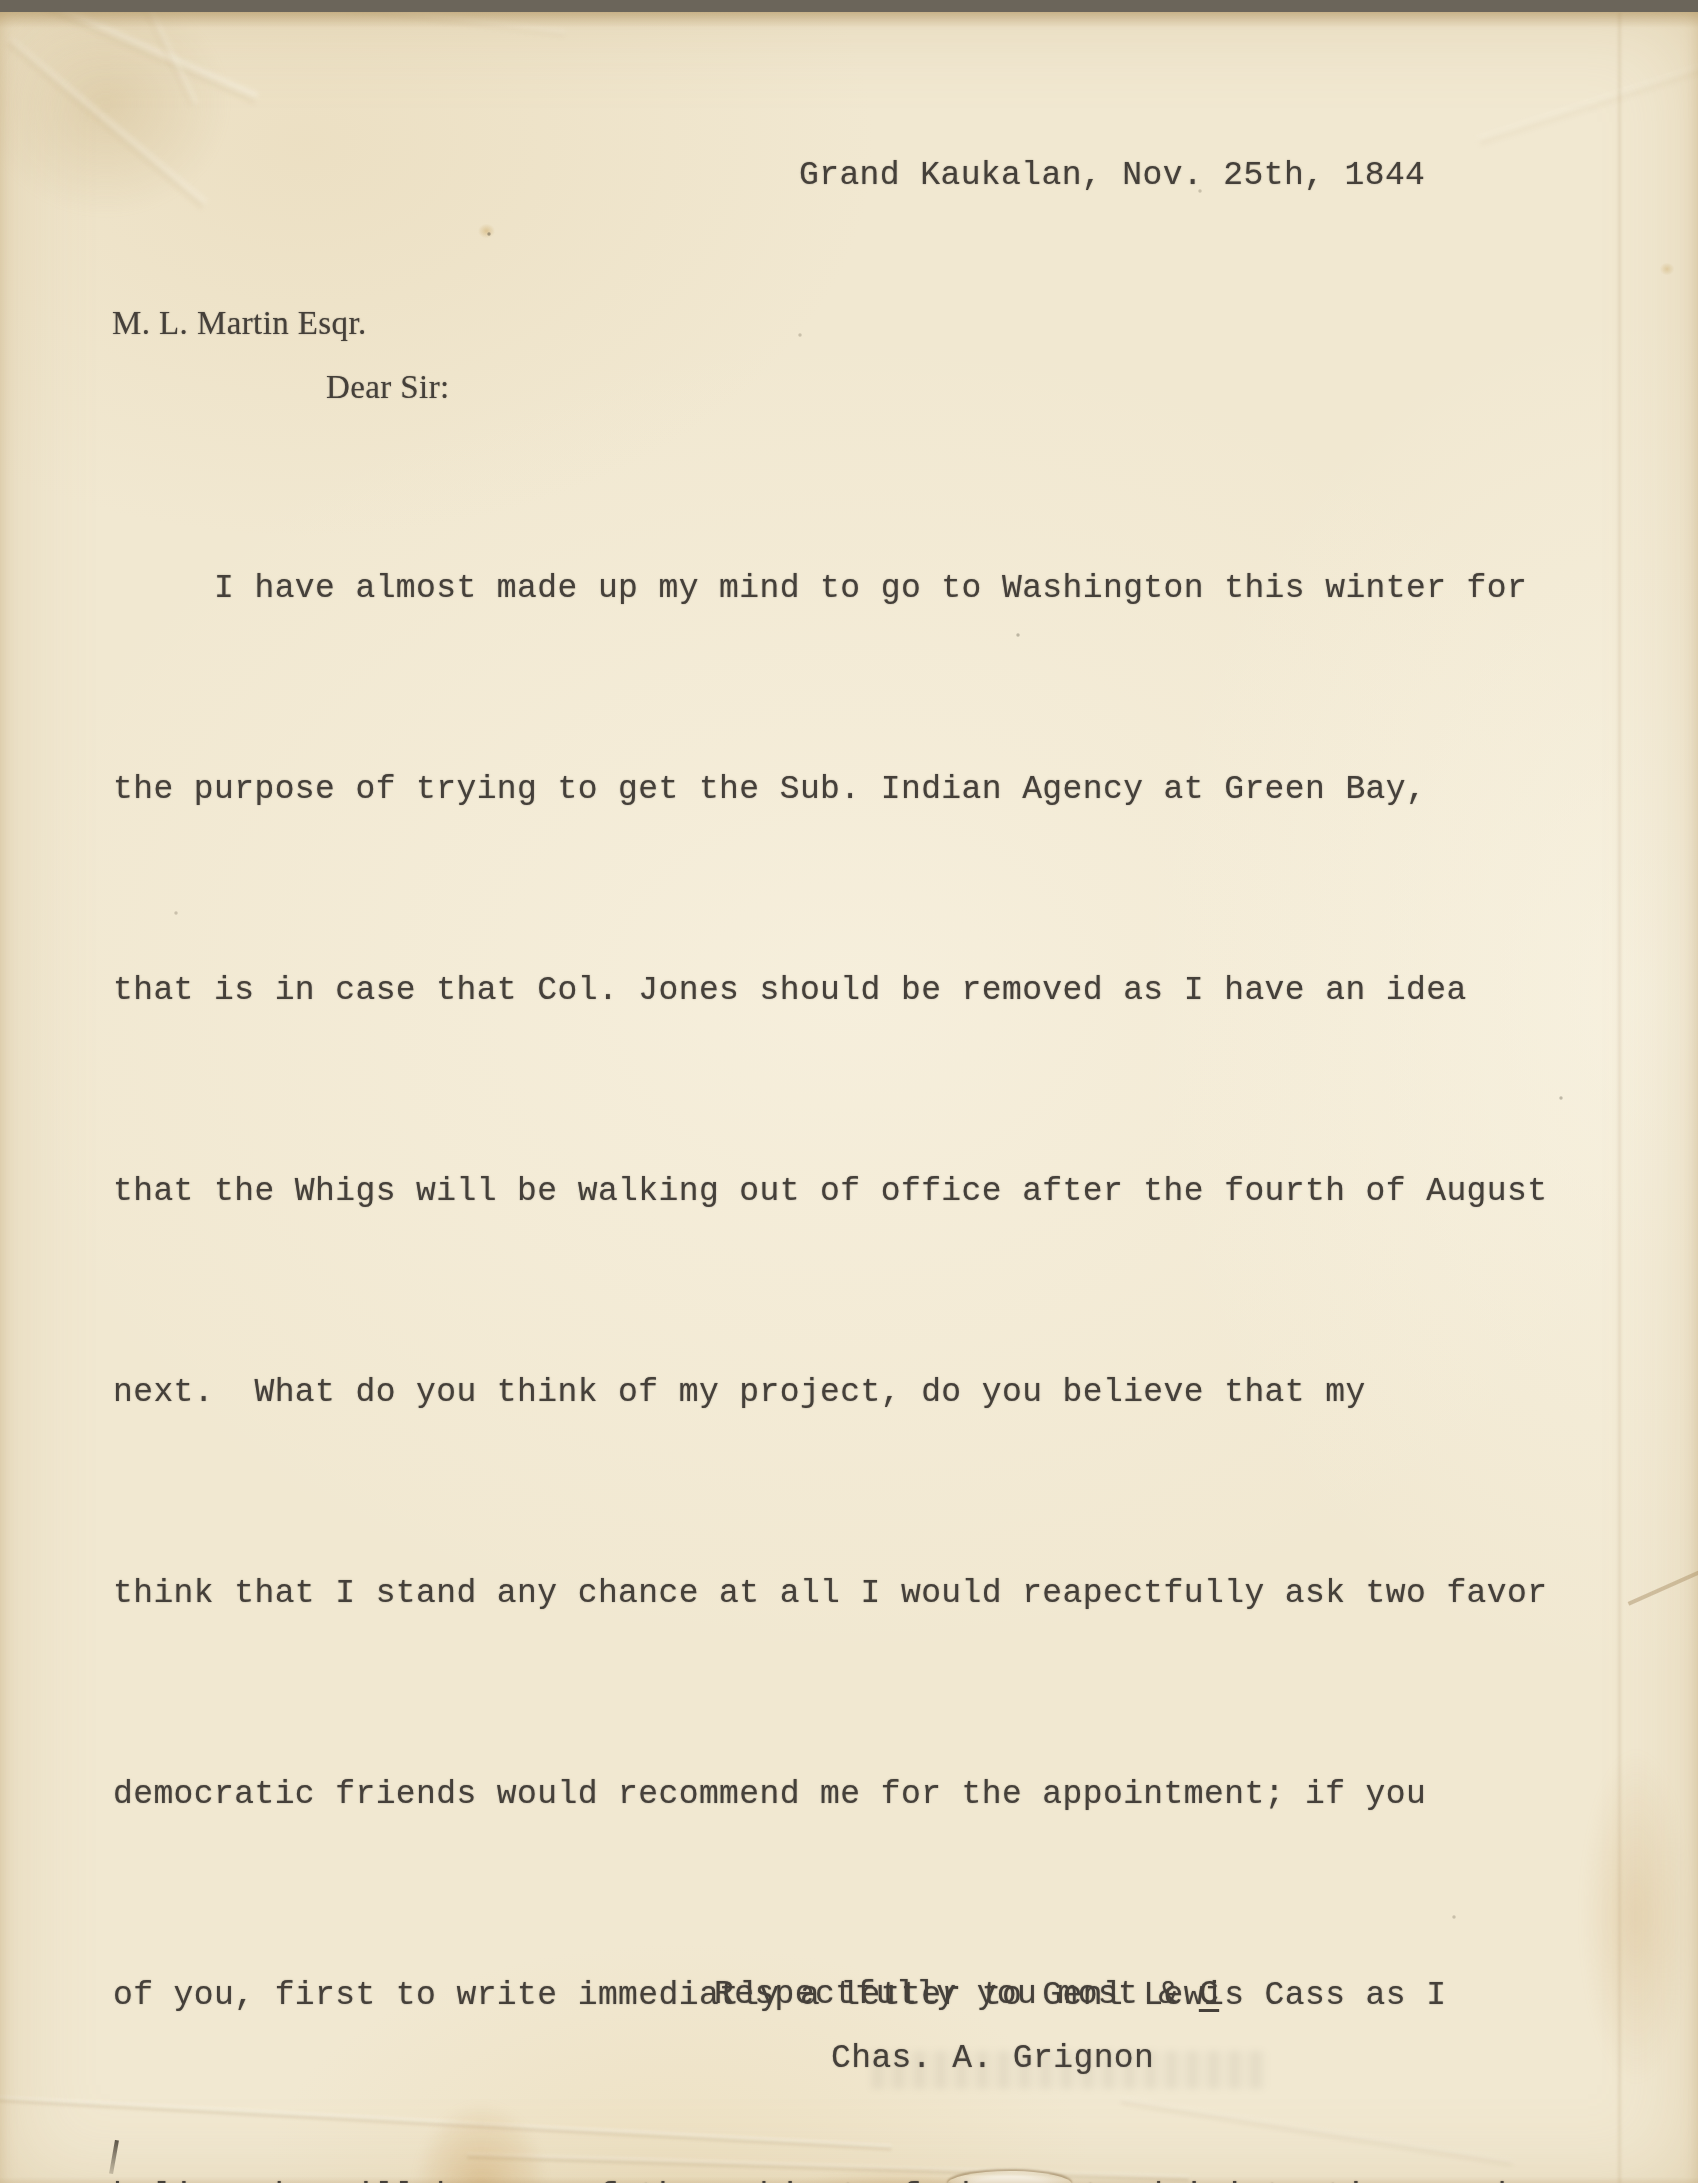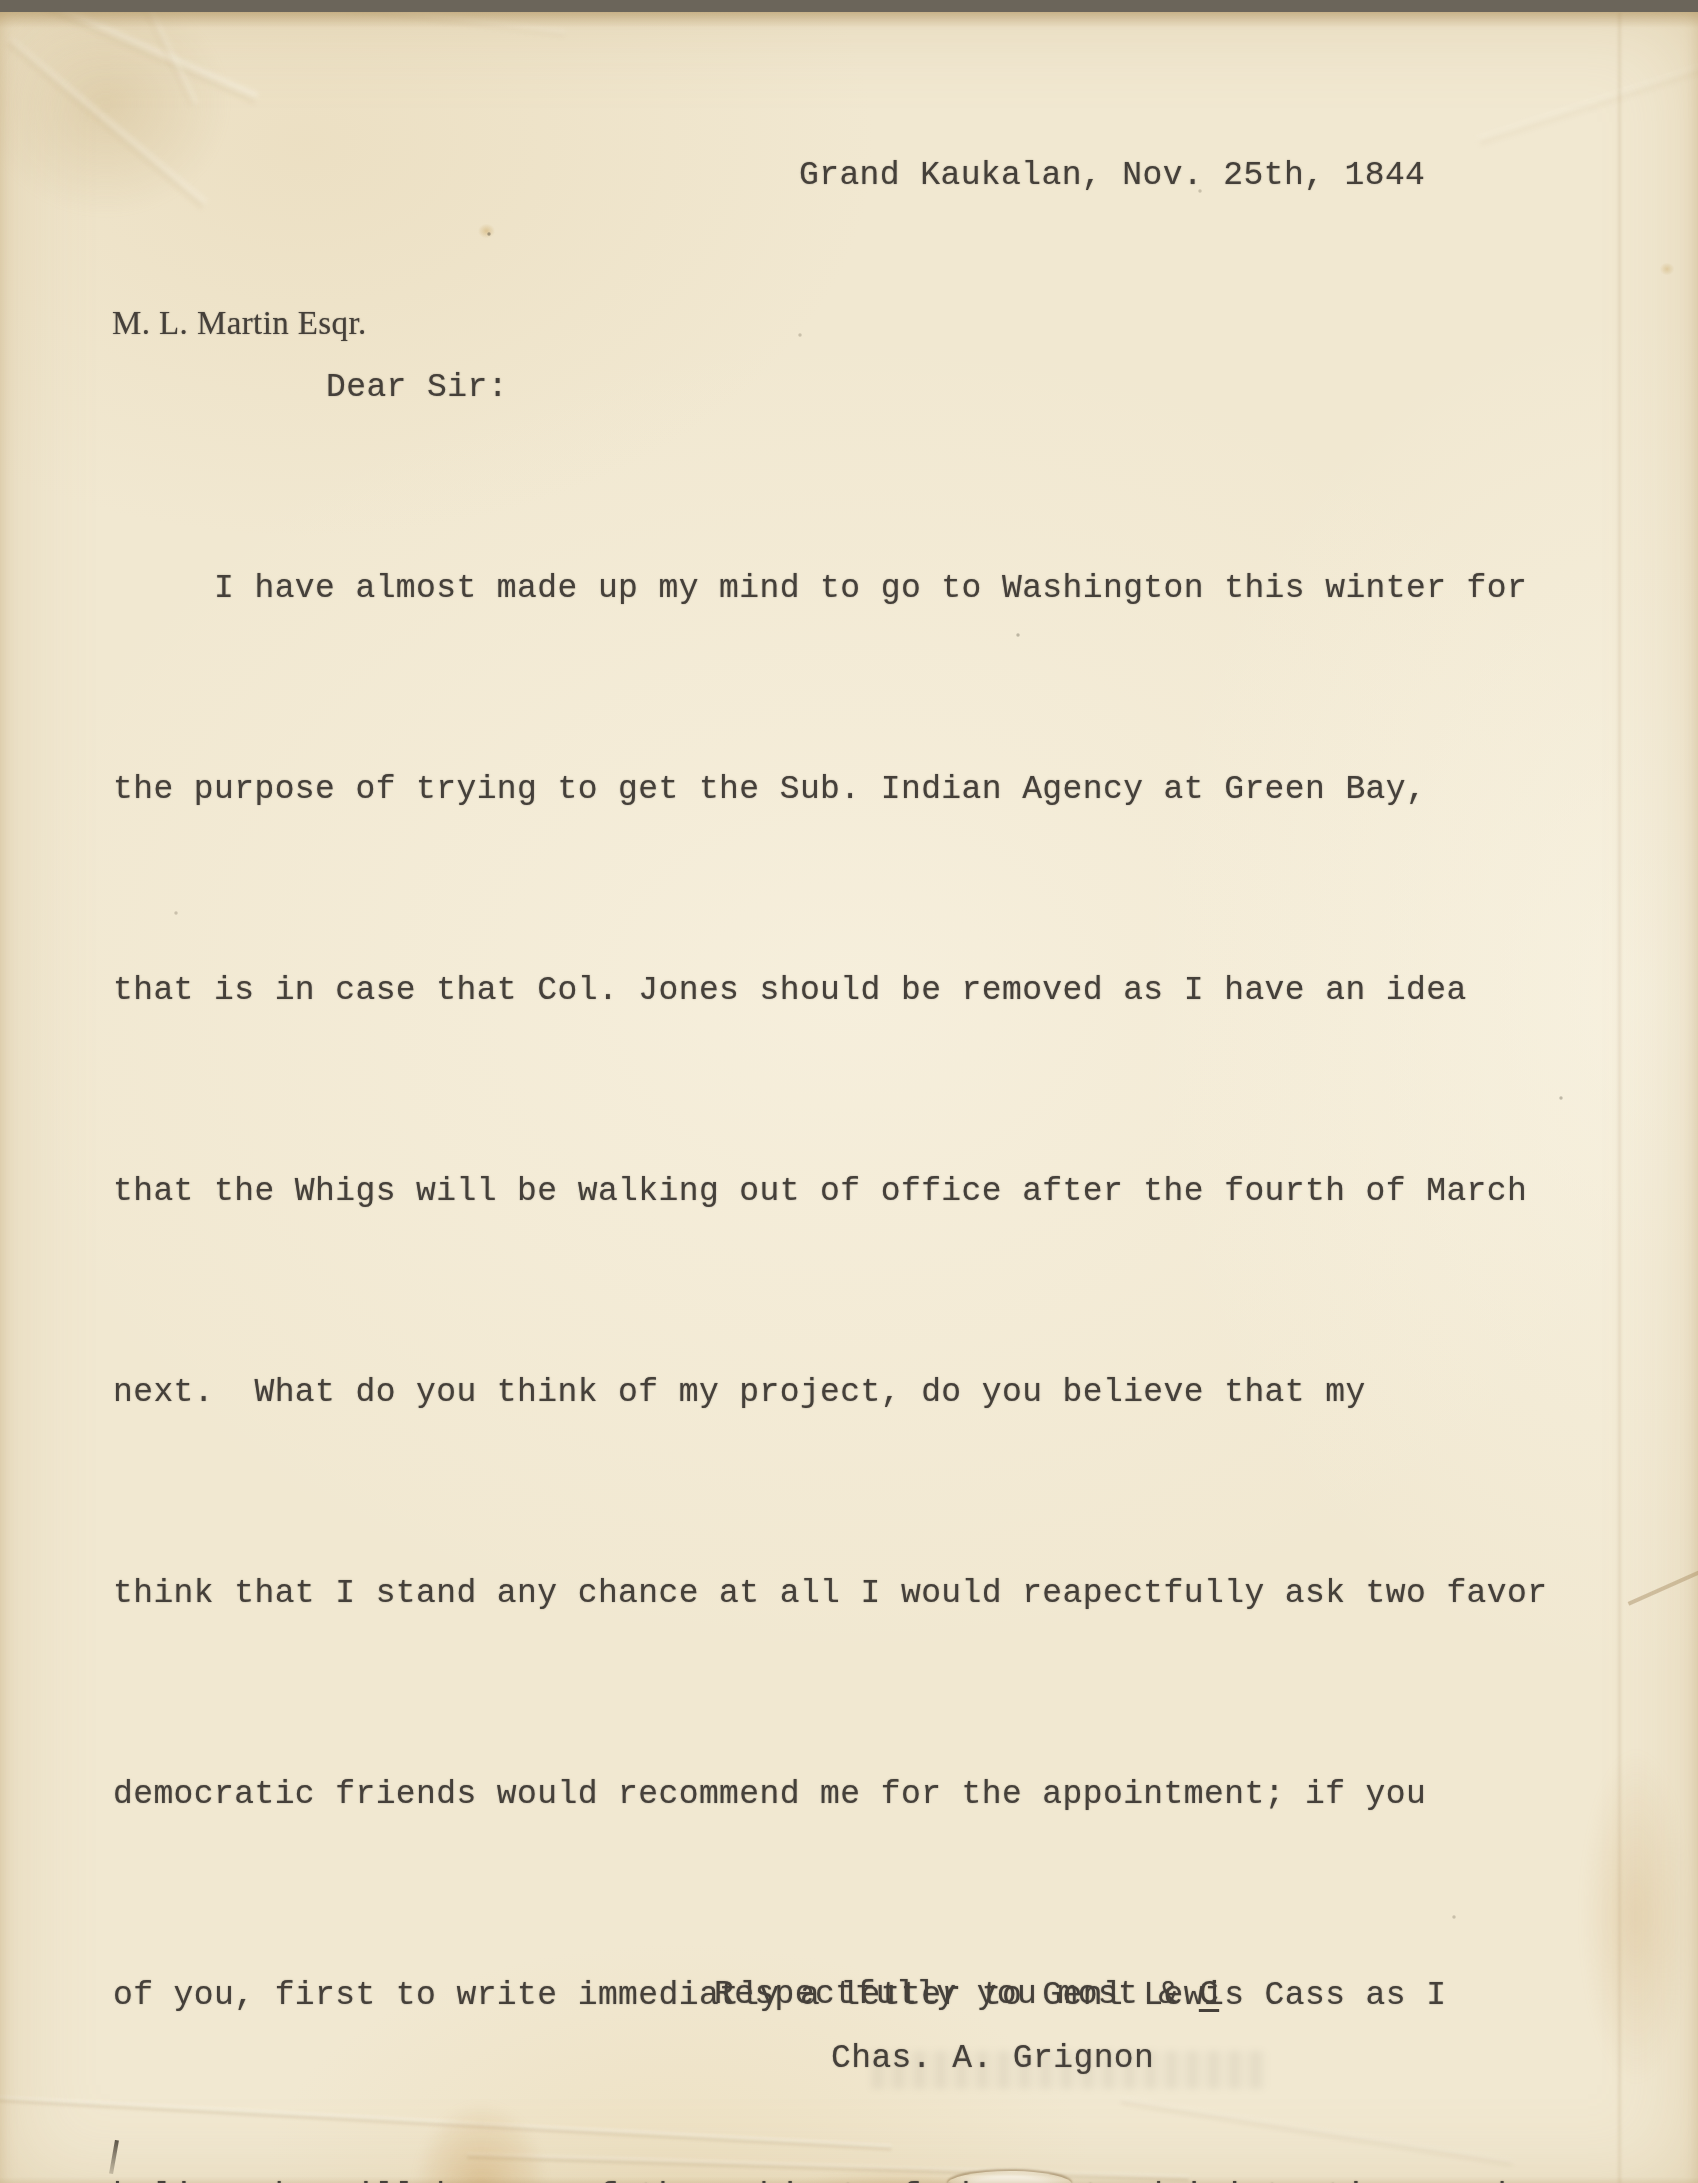--- a/index.html
+++ b/index.html
@@ -172,21 +172,21 @@
     color: #45403a;
     font-size: 33px;
     line-height: 67px;
     letter-spacing: 0.4px;
     white-space: pre;
     text-shadow: 0 0 1.4px rgba(69,64,58,0.55);
     filter: blur(0.2px);
   }
   .dateline  { left: 799px; top: 130px; }
   .addressee { left: 112px;  top: 278px; font-family: Liberation Serif, serif; }
-  .salutation{ left: 326px;  top: 342px; }
+  .salutation{ left: 326px;  top: 342px; font-family: Liberation Serif, serif; }
   .body      { left: 113px;  top: 409px; }
   .body .line { height: 67px; }
   .closing   { left: 714px; top: 1949px; }
   .closing .u { text-decoration: underline; text-underline-offset: 6.4px; }
   .signature { left: 831px; top: 2013px; }
 </style>
 </head>
 <body>
 
 <div class="page">
@@ -216,21 +216,21 @@
   <div class="vignette"></div>
 
   <div class="typed dateline">Grand Kaukalan, Nov. 25th, 1844</div>
   <div class="typed addressee">M. L. Martin Esqr.</div>
   <div class="typed salutation">Dear Sir:</div>
 
   <div class="typed body">
     <div class="line">     I have almost made up my mind to go to Washington this winter for</div>
     <div class="line">the purpose of trying to get the Sub. Indian Agency at Green Bay,</div>
     <div class="line">that is in case that Col. Jones should be removed as I have an idea</div>
-    <div class="line">that the Whigs will be walking out of office after the fourth of March</div>
+    <div class="line">that the Whigs will be walking out of office after the fourth of August</div>
     <div class="line">next.  What do you think of my project, do you believe that my</div>
     <div class="line">think that I stand any chance at all I would reapectfully ask two favor</div>
     <div class="line">democratic friends would recommend me for the appointment; if you</div>
     <div class="line">of you, first to write immediatly a letter to Genl Lewis Cass as I</div>
     <div class="line">believe he will be one of the cabinet of the next administration, and</div>
     
     
     
     
     

